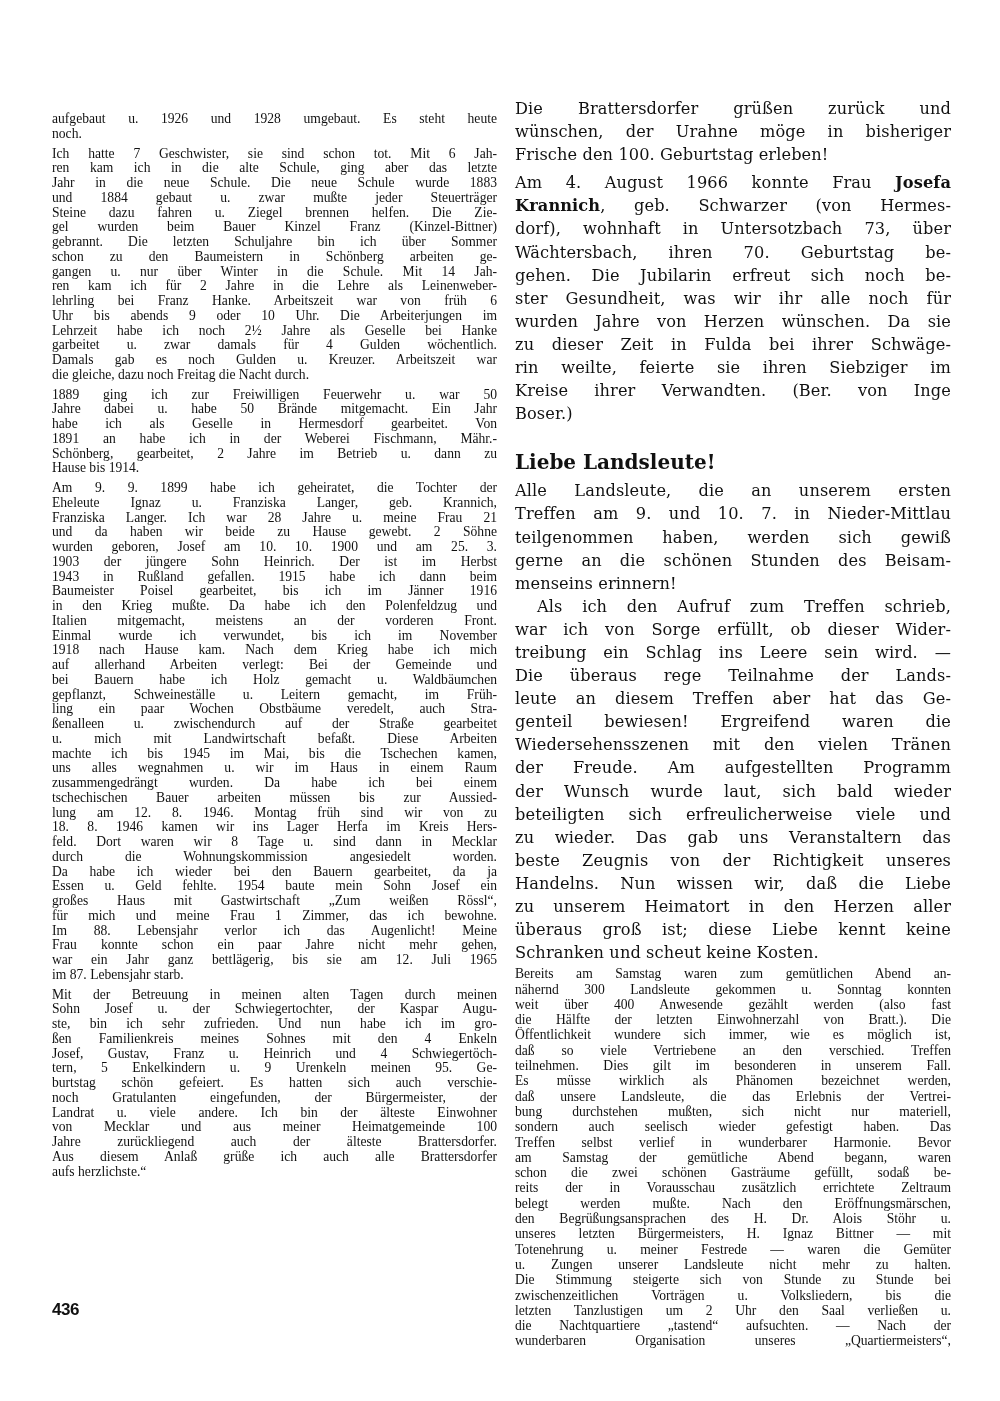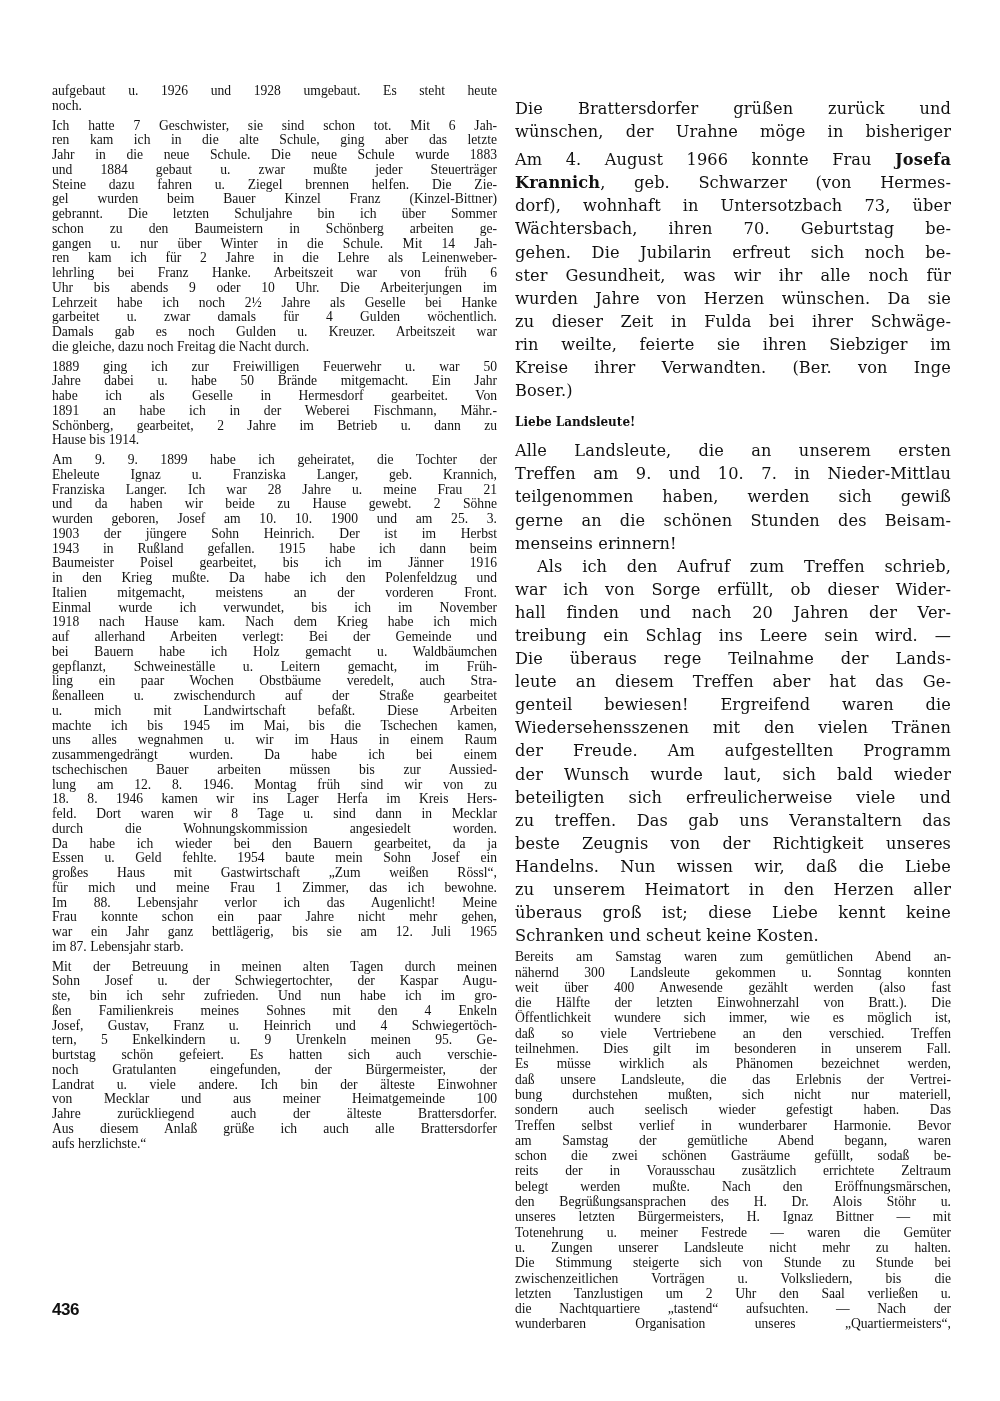--- a/index.html
+++ b/index.html
@@ -1,25 +1,25 @@
 <!DOCTYPE html>
 <html><head>
 <meta charset="utf-8">
 <style>
   html, body { margin: 0; padding: 0; background: #ffffff; }
   body { width: 1000px; height: 1401px; position: relative; overflow: hidden; color: #111; }
   .col { position: absolute; }
-  #left { left: 52px; top: 84px; width: 445px; font-family: "Liberation Serif", serif; font-size: 13.6px; line-height: 14.75px; }
+  #left { left: 52px; top: 112px; width: 445px; font-family: "Liberation Serif", serif; font-size: 13.6px; line-height: 14.75px; }
   #right { left: 515px; top: 97px; width: 436px; font-family: "DejaVu Serif", serif; }
   .line { display: block; white-space: nowrap; text-align: justify; text-align-last: justify; }
   .line.last { text-align-last: left; }
   .para { margin-bottom: 5px; }
   .big { font-size: 16.2px; line-height: 23.1px; letter-spacing: 0.1px; }
   .small { font-family: "Liberation Serif", serif; font-size: 13.6px; line-height: 15.3px; }
-  .heading { font-weight: bold; font-size: 12px; line-height: 22px; margin-top: 9px; margin-bottom: 6px; }
+  .heading { font-weight: bold; font-size: 20px; line-height: 22px; margin-top: 26px; margin-bottom: 6px; }
   .b { font-weight: bold; }
   #pagenum { position: absolute; left: 52px; top: 1300px; font-family: "Liberation Sans", sans-serif; font-weight: bold; font-size: 17px; letter-spacing: -0.5px; }
 </style>
 </head>
 <body>
 
 <div id="left" class="col">
     <div class="para">
       <span class="line">aufgebaut u. 1926 und 1928 umgebaut. Es steht heute</span>
       <span class="line last">noch.</span>
@@ -100,20 +100,21 @@
       <span class="line">Jahre zurückliegend auch der älteste Brattersdorfer.</span>
       <span class="line">Aus diesem Anlaß grüße ich auch alle Brattersdorfer</span>
       <span class="line last">aufs herzlichste.“</span>
     </div>
   </div>
 
 <div id="right" class="col">
   <div id="rb1" class="big para">
       <span class="line">Die Brattersdorfer grüßen zurück und</span>
       <span class="line">wünschen, der Urahne möge in bisheriger</span>
+      <span class="line last">Frische den 100. Geburtstag erleben!</span>
     </div>
   <div class="big">
     <span class="line">
       <span>Am 4. August 1966 konnte Frau </span><span class="b">Josefa</span>
     </span>
     <span class="line">
       <span class="b">Krannich</span><span>, geb. Schwarzer (von Hermes-</span>
     </span>
     <div id="rb2">
         <span class="line">dorf), wohnhaft in Untersotzbach 73, über</span>
@@ -131,30 +132,29 @@
   <div id="rb3" class="big">
       <span class="line">Alle Landsleute, die an unserem ersten</span>
       <span class="line">Treffen am 9. und 10. 7. in Nieder-Mittlau</span>
       <span class="line">teilgenommen haben, werden sich gewiß</span>
       <span class="line">gerne an die schönen Stunden des Beisam-</span>
       <span class="line last">menseins erinnern!</span>
     </div>
   <div id="rb4" class="big indent-first" style="margin-bottom:2px;">
       <span class="line" style="padding-left: 22px;">Als ich den Aufruf zum Treffen schrieb,</span>
       <span class="line">war ich von Sorge erfüllt, ob dieser Wider-</span>
-      <span class="line">hall finden und nach 20 Jahren der Ver-</span>
       <span class="line">treibung ein Schlag ins Leere sein wird. —</span>
       <span class="line">Die überaus rege Teilnahme der Lands-</span>
       <span class="line">leute an diesem Treffen aber hat das Ge-</span>
       <span class="line">genteil bewiesen! Ergreifend waren die</span>
       <span class="line">Wiedersehensszenen mit den vielen Tränen</span>
       <span class="line">der Freude. Am aufgestellten Programm</span>
       <span class="line">der Wunsch wurde laut, sich bald wieder</span>
       <span class="line">beteiligten sich erfreulicherweise viele und</span>
-      <span class="line">zu treffen. Das gab uns Veranstaltern das</span>
+      <span class="line">zu wieder. Das gab uns Veranstaltern das</span>
       <span class="line">beste Zeugnis von der Richtigkeit unseres</span>
       <span class="line">Handelns. Nun wissen wir, daß die Liebe</span>
       <span class="line">zu unserem Heimatort in den Herzen aller</span>
       <span class="line">überaus groß ist; diese Liebe kennt keine</span>
       <span class="line last">Schranken und scheut keine Kosten.</span>
     </div>
   <div id="rb5" class="small">
       <span class="line">Bereits am Samstag waren zum gemütlichen Abend an-</span>
       <span class="line">nähernd 300 Landsleute gekommen u. Sonntag konnten</span>
       <span class="line">weit über 400 Anwesende gezählt werden (also fast</span>

